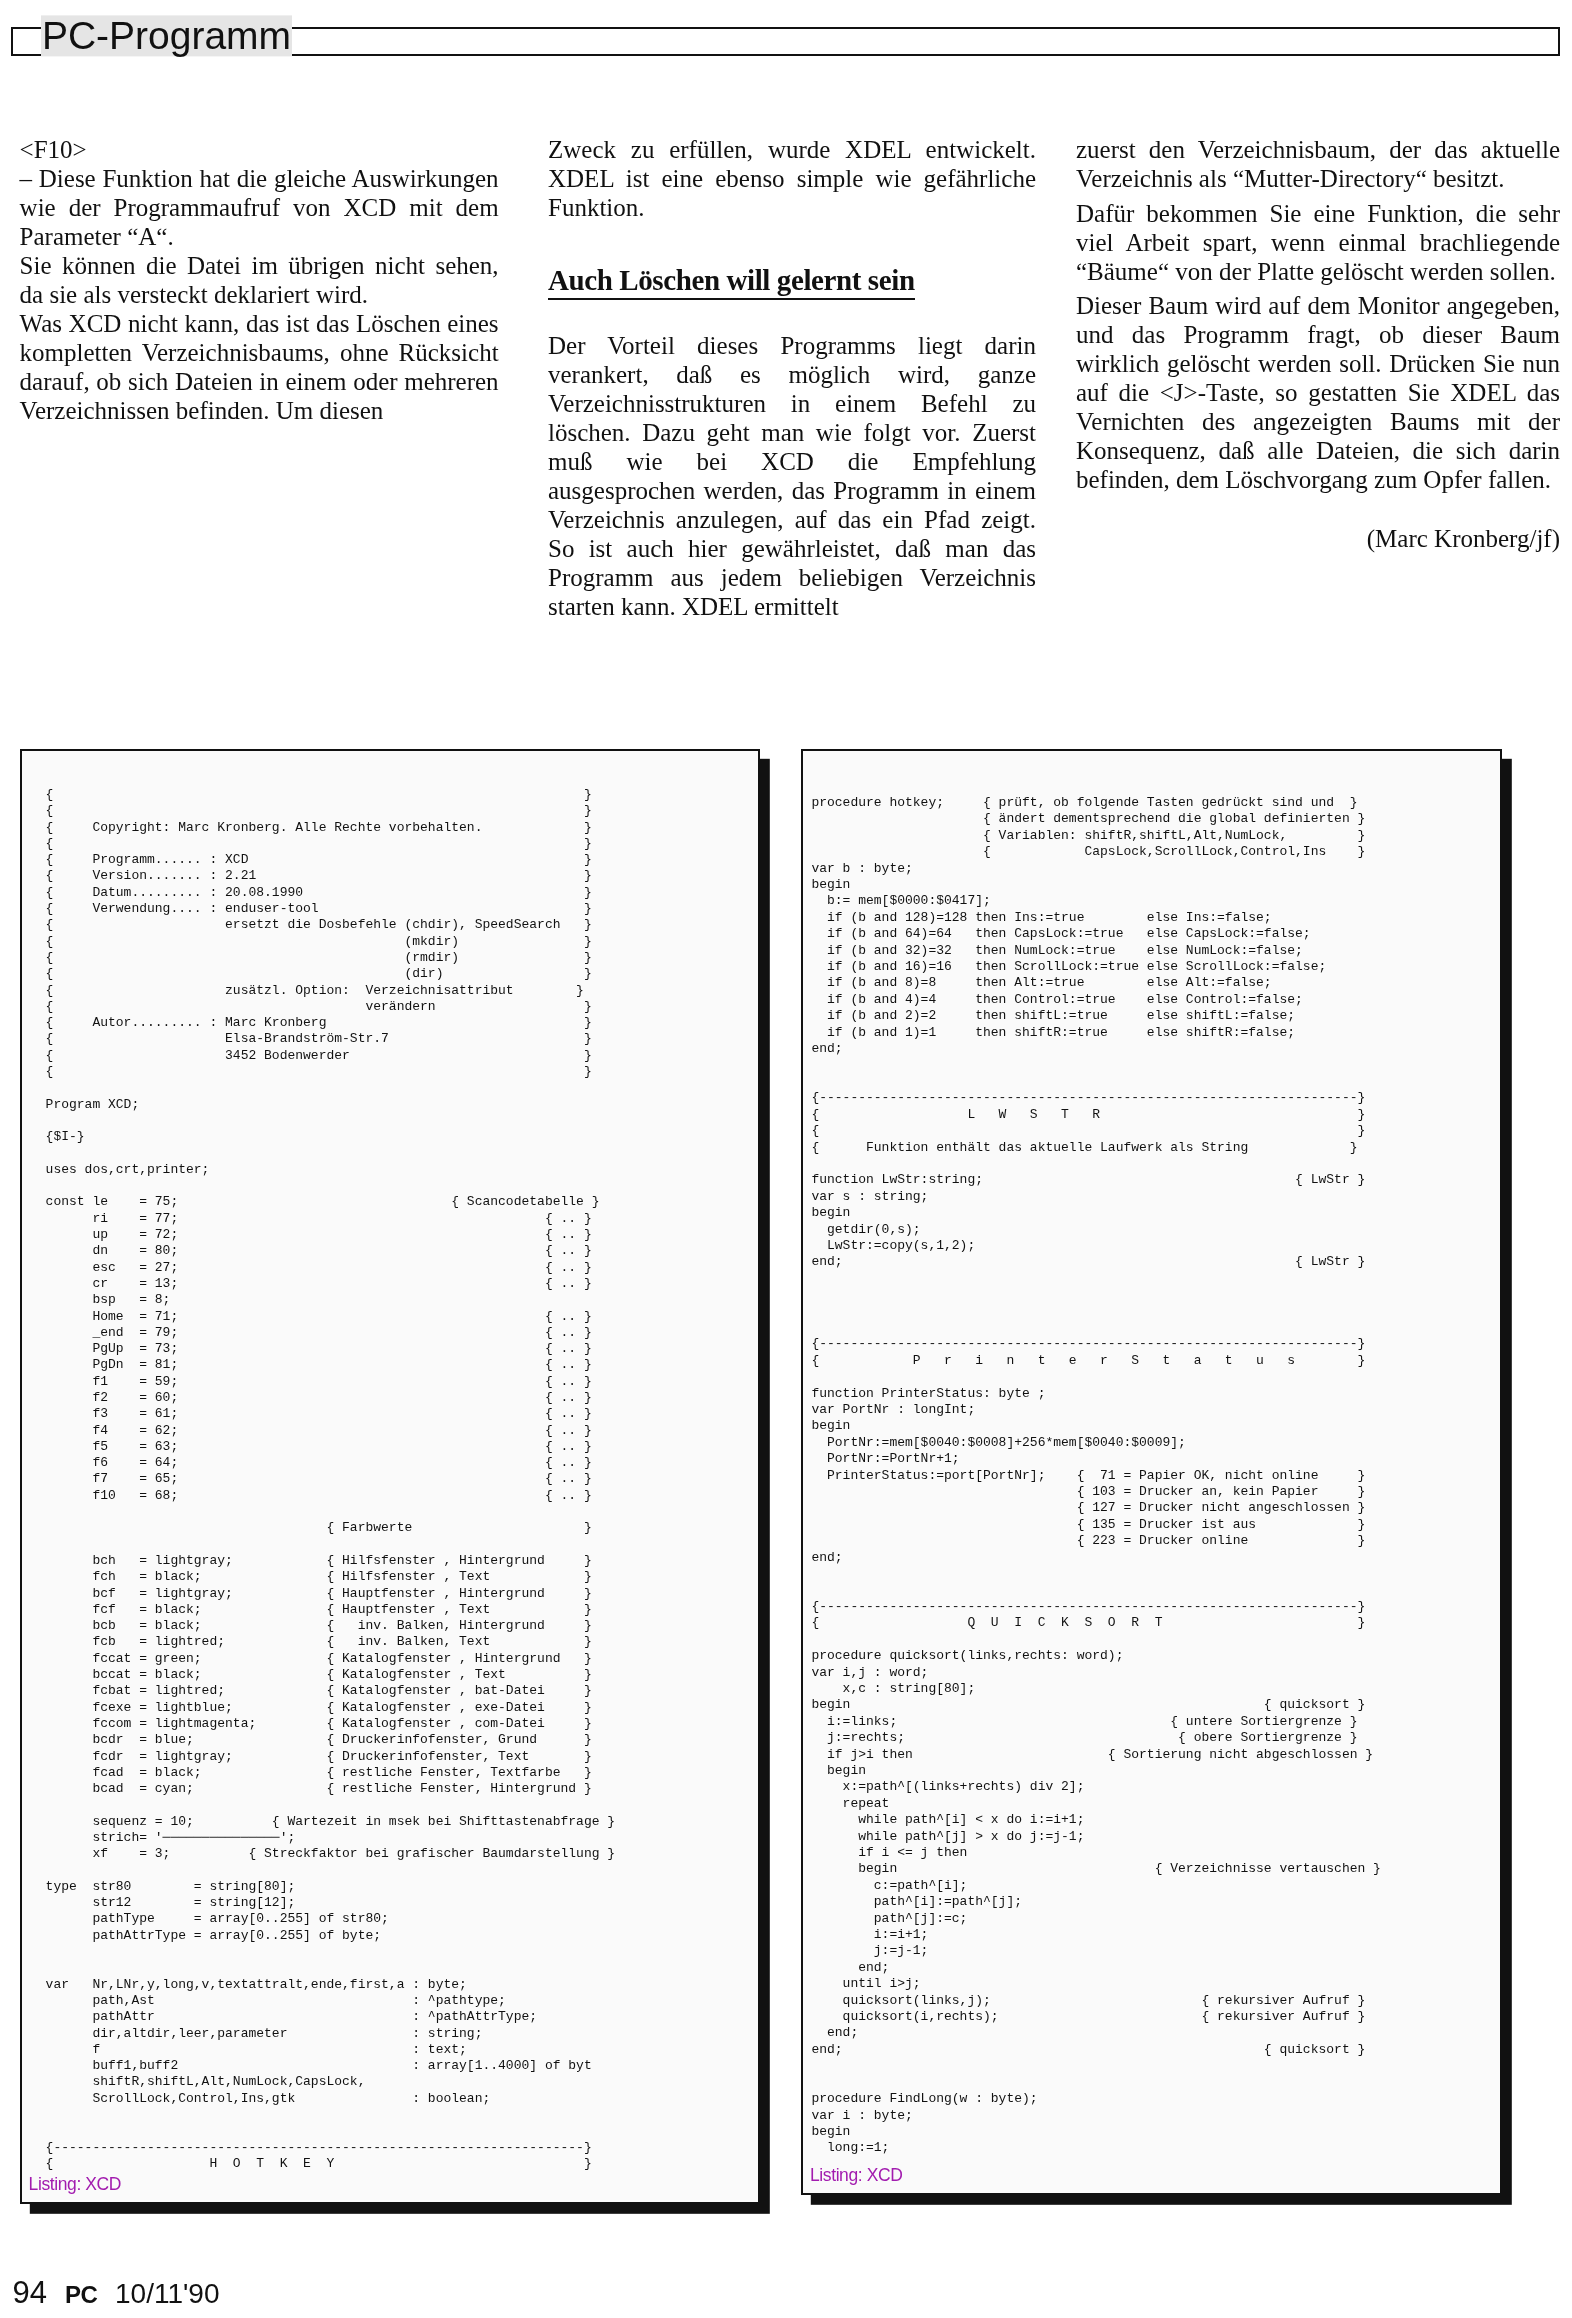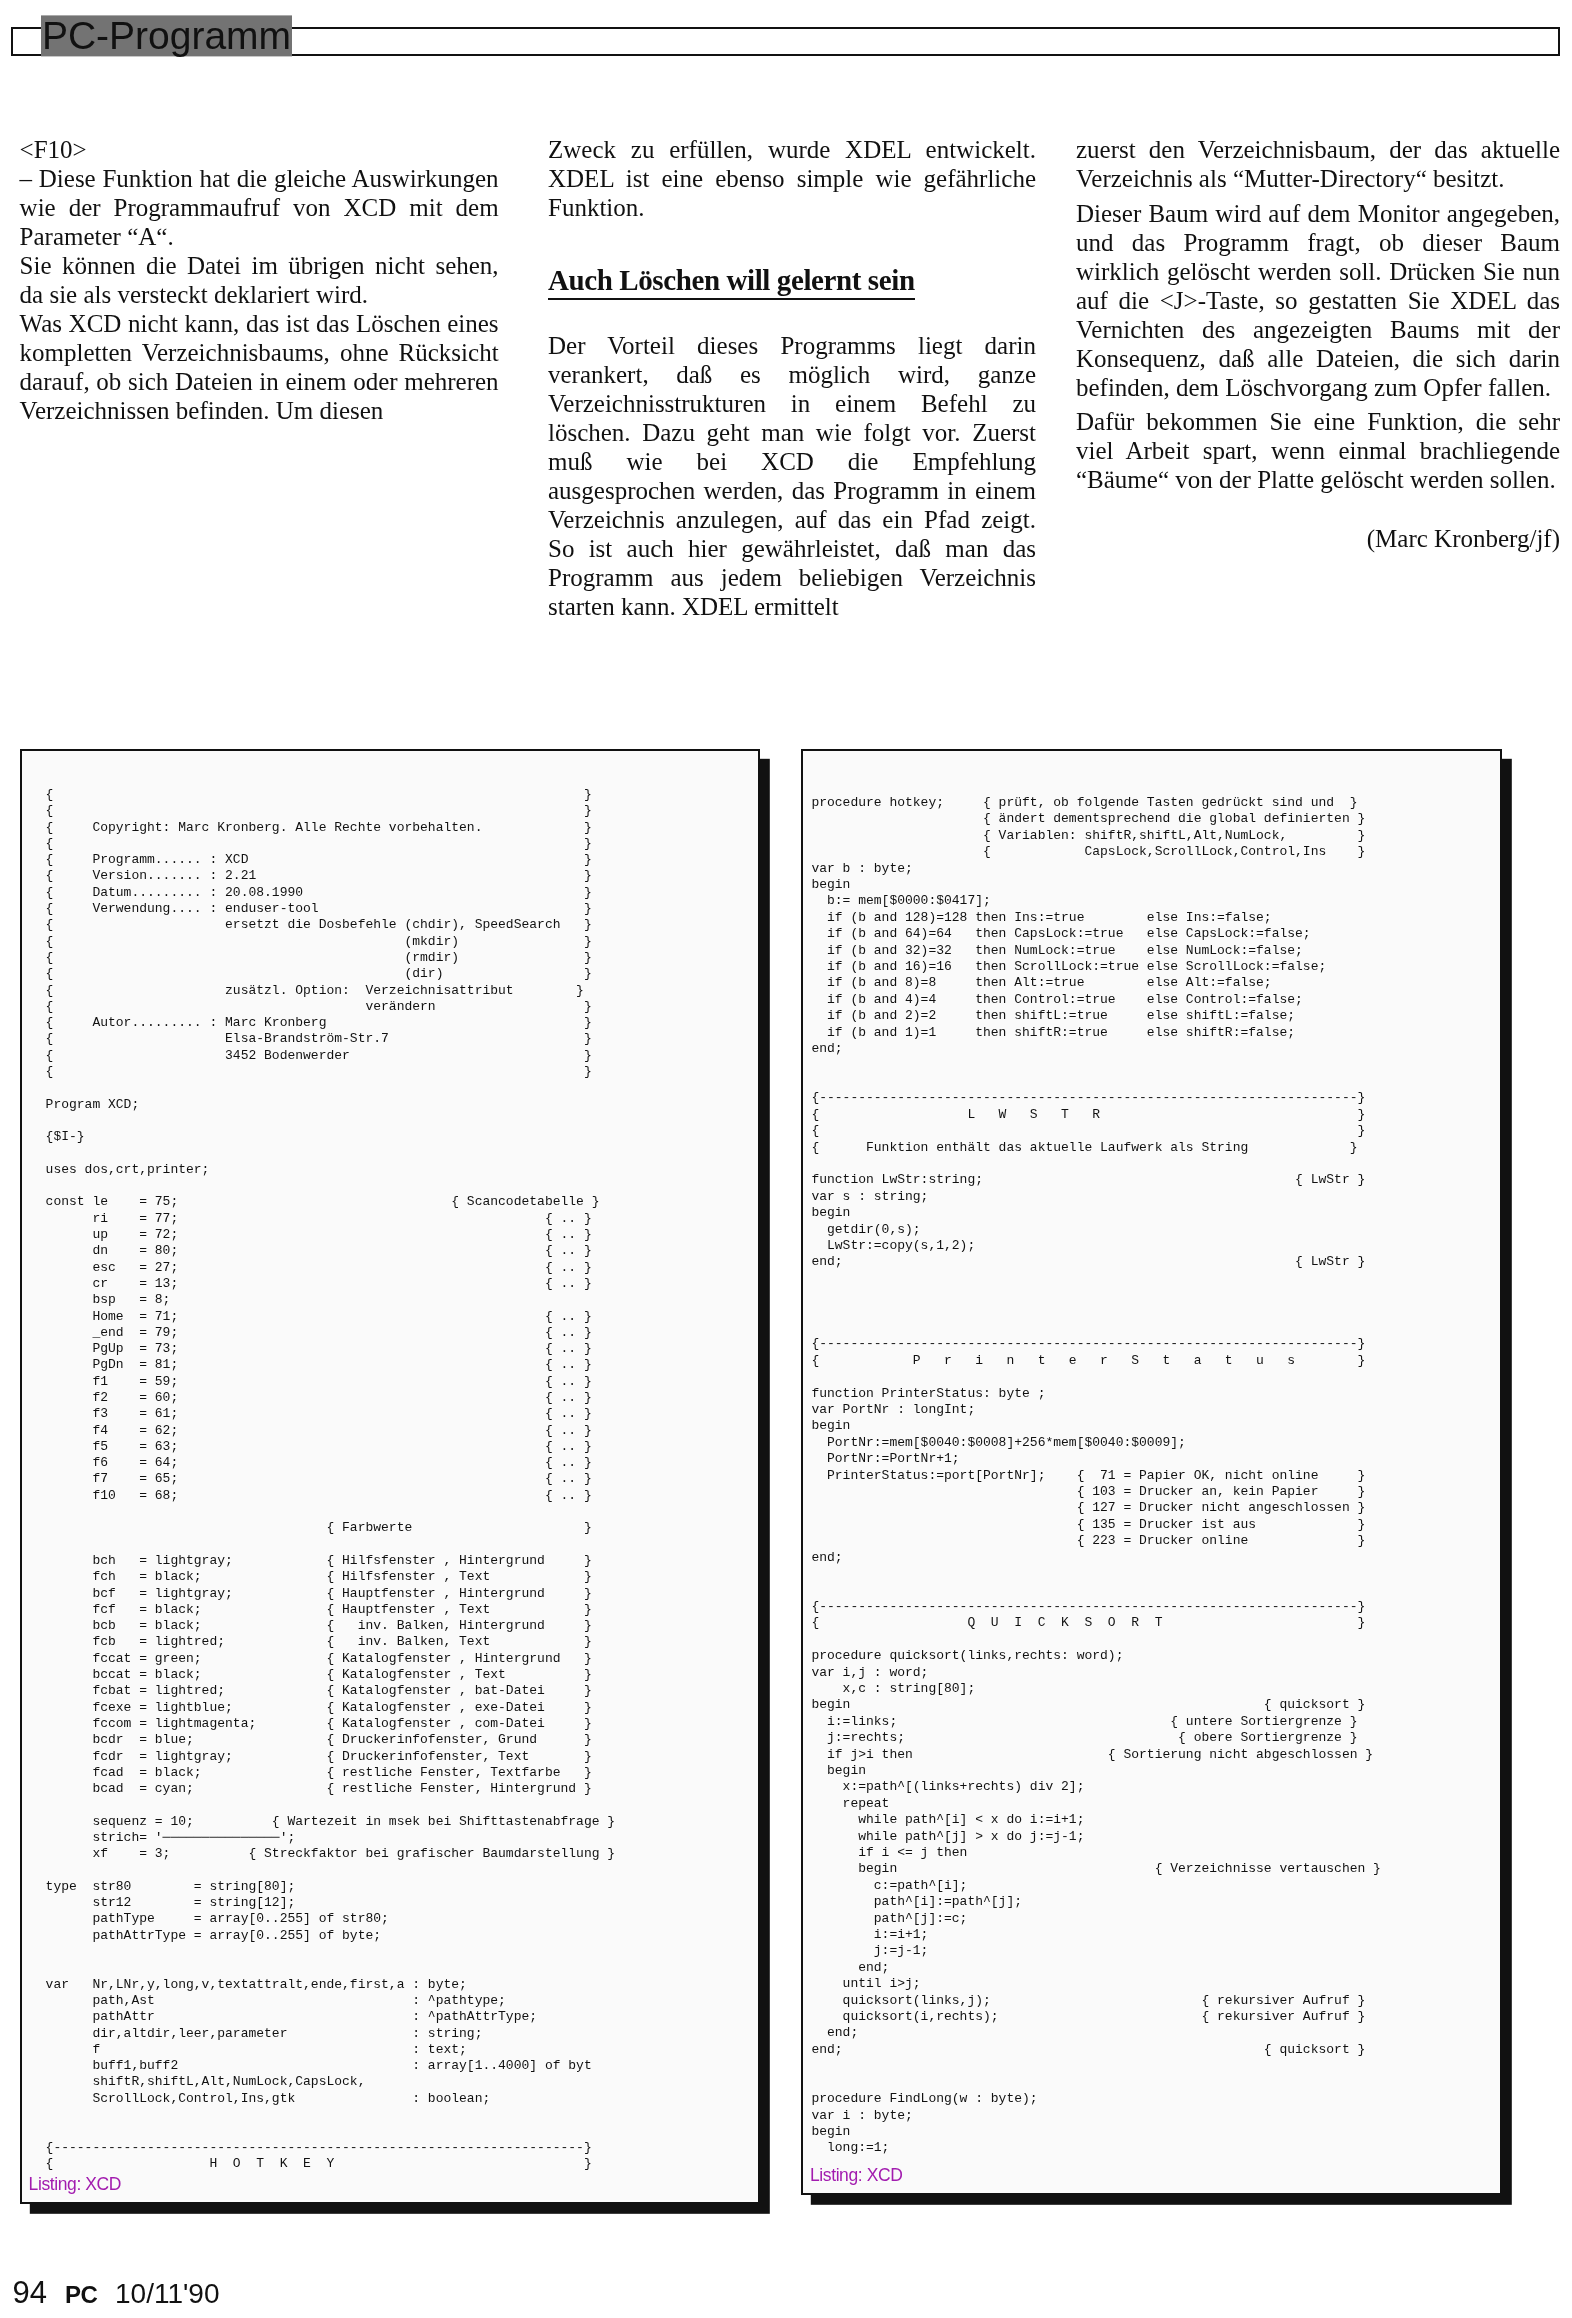--- a/index.html
+++ b/index.html
@@ -1,21 +1,21 @@
 <!DOCTYPE html>
 <html style="font-size:11.2px"><head>
 <meta charset="utf-8">
 <style>
   html, body { margin: 0; padding: 0; background: #ffffff; }
   body { width: 1573px; height: 2319px; position: relative; overflow: hidden; color: #111; }
 
   
   .header-bar { position: absolute; left: 10.5px; top: 27px; width: 1549px; height: 29.4px; border: 2.1px solid #111; border-left-width: 2.1px; box-sizing: border-box; }
   .header-bar::before { content: ""; position: absolute; left: -2.1px; top: -2.1px; width: 2.1px; height: 0; }
-  .header-title { position: absolute; left: 28px; top: -1.4px; font-family: "Liberation Sans", sans-serif; font-size: 39px; line-height: 41px; background: #737373; padding: 0 1.4px; color: #111; transform: translateY(-12.6px); }
+  .header-title { position: absolute; left: 28px; top: -1.4px; font-family: "Liberation Sans", sans-serif; font-size: 39px; line-height: 41px; background: #e5e5e5; padding: 0 1.4px; color: #111; transform: translateY(-12.6px); }
 
   
   .col { position: absolute; top: 135px; font-family: "Liberation Serif", serif; font-size: 25px; line-height: 29px; text-align: justify; color: #111; }
   .col p { margin: 0; }
   .col1 { left: 19.6px; width: 479px; }
   .col2 { left: 548px; width: 488px; }
   .col3 { left: 1076px; width: 484px; }
   .subhead { font-weight: bold; font-size: 29px; line-height: 32px; text-align: left; margin: 42px 0 31px 0 !important; display: inline-block; border-bottom: 2.1px solid #111; padding-bottom: 2px; letter-spacing: -0.4px; }
   .byline { text-align: right; margin-top: 29.4px !important; }
 
@@ -47,22 +47,22 @@
 </div>
 
 <div class="col col2">
   <p>Zweck zu erfüllen, wurde XDEL entwickelt. XDEL ist eine ebenso simple wie gefährliche Funktion.</p>
   <p class="subhead">Auch Löschen will gelernt sein</p>
   <p>Der Vorteil dieses Programms liegt darin verankert, daß es möglich wird, ganze Verzeichnisstrukturen in einem Befehl zu löschen. Dazu geht man wie folgt vor. Zuerst muß wie bei XCD die Empfehlung ausgesprochen werden, das Programm in einem Verzeichnis anzulegen, auf das ein Pfad zeigt. So ist auch hier gewährleistet, daß man das Programm aus jedem beliebigen Verzeichnis starten kann. XDEL ermittelt</p>
 </div>
 
 <div class="col col3">
   <p>zuerst den Verzeichnisbaum, der das aktuelle Verzeichnis als “Mutter-Directory“ besitzt.</p>
+  <p style="margin-top:5.6px">Dafür bekommen Sie eine Funktion, die sehr viel Arbeit spart, wenn einmal brachliegende “Bäume“ von der Platte gelöscht werden sollen.</p>
   <p style="margin-top:5.6px">Dieser Baum wird auf dem Monitor angegeben, und das Programm fragt, ob dieser Baum wirklich gelöscht werden soll. Drücken Sie nun auf die &lt;J&gt;-Taste, so gestatten Sie XDEL das Vernichten des angezeigten Baums mit der Konsequenz, daß alle Dateien, die sich darin befinden, dem Löschvorgang zum Opfer fallen.</p>
-  <p style="margin-top:5.6px">Dafür bekommen Sie eine Funktion, die sehr viel Arbeit spart, wenn einmal brachliegende “Bäume“ von der Platte gelöscht werden sollen.</p>
   <p class="byline">(Marc Kronberg/jf)</p>
 </div>
 
 <div class="listing listing-left">
   <pre class="code">{                                                                    }
 {                                                                    }
 {     Copyright: Marc Kronberg. Alle Rechte vorbehalten.             }
 {                                                                    }
 {     Programm...... : XCD                                           }
 {     Version....... : 2.21                                          }

